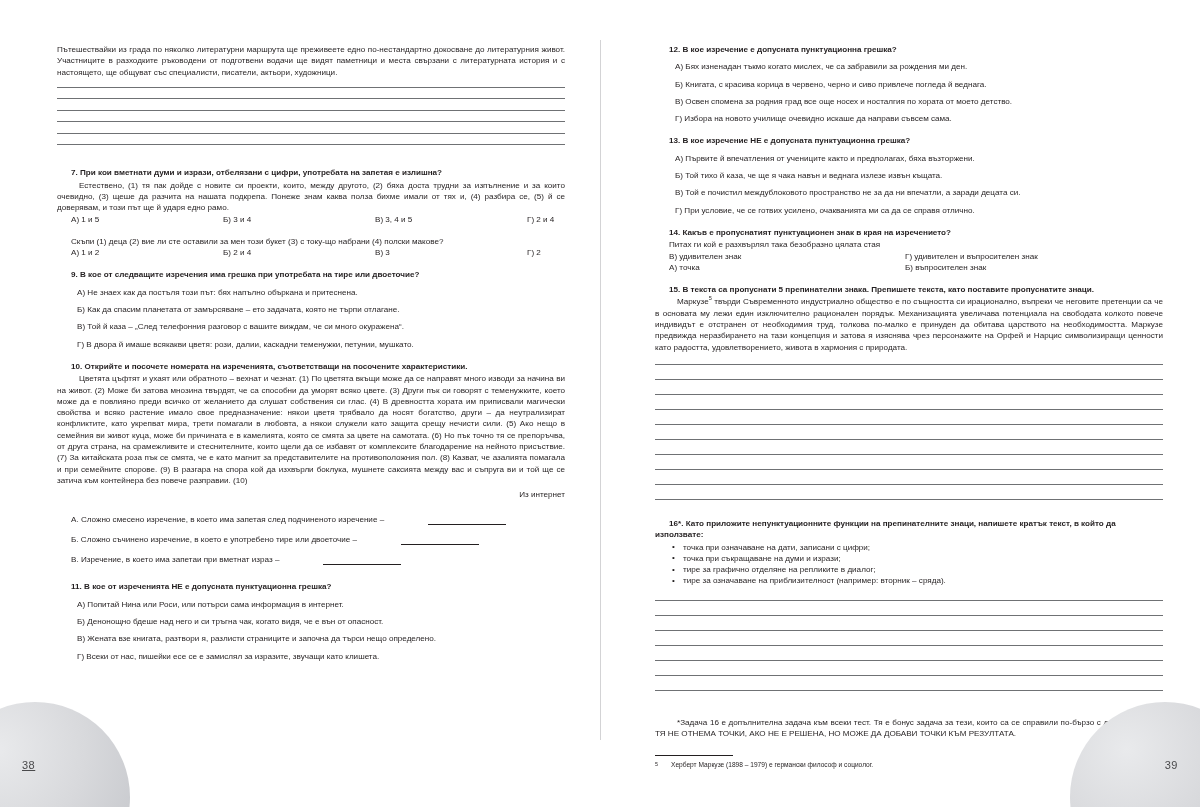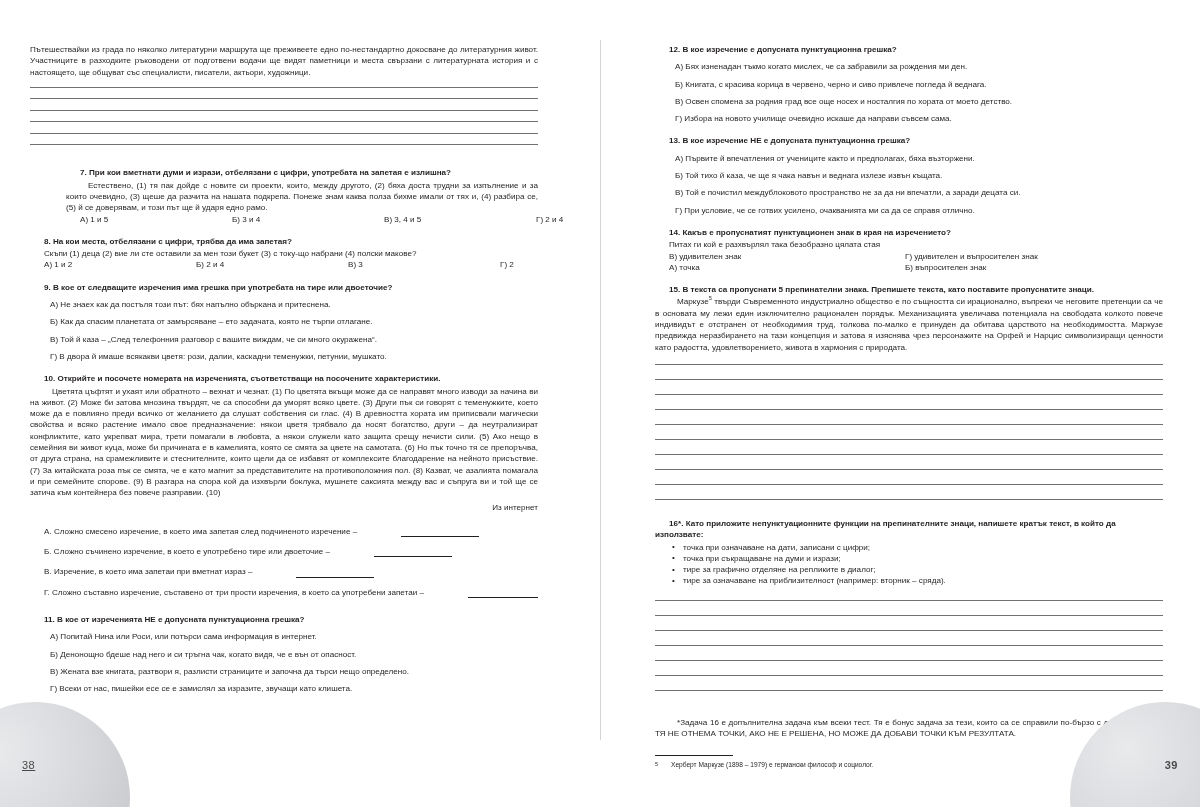--- a/index.html
+++ b/index.html
@@ -25,21 +25,21 @@
   
   .corner {
     position: absolute;
     bottom: 0;
     width: 190px;
     height: 190px;
     overflow: hidden;
     pointer-events: none;
   }
   .corner.left  { left: 0; }
-  .corner.right { right: 0; font-weight: bold; }
+  .corner.right { right: 0; }
   .corner .disc {
     position: absolute;
     width: 190px;
     height: 190px;
     border-radius: 50%;
     background: radial-gradient(circle at 30% 25%, #e9eaec 0%, #d8d9dc 45%, #bfc1c6 100%);
   }
   .corner.left  .disc { left: -60px;  bottom: -85px; }
   .corner.right .disc { right: -60px; bottom: -85px; }
   .corner .pagenum {
@@ -59,21 +59,21 @@
     width: 1200px;
     height: 807px;
   }
   .col {
     position: absolute;
     top: 44px;
     width: 508px;
     font-size: 8.1px;
     line-height: 11.3px;
   }
-  .col-left  { left: 30px; }
+  .col-left  { left: 57px; }
   .col-right { left: 655px; }
 
   .divider {
     position: absolute;
     left: 600px;
     top: 40px;
     width: 1px;
     height: 700px;
     background: #d3d3d5;
   }
@@ -214,33 +214,32 @@
 
       <div class="rules" style="margin-top:9px;">
         <div class="rule" style="margin-bottom:10.5px;"></div>
         <div class="rule" style="margin-bottom:10.5px;"></div>
         <div class="rule" style="margin-bottom:10.5px;"></div>
         <div class="rule" style="margin-bottom:10.5px;"></div>
         <div class="rule" style="margin-bottom:10.5px;"></div>
         <div class="rule" style="margin-bottom:10.5px;"></div>
       </div>
 
-      <div class="q" style="margin-top:22px;margin-left:36px;">
+      <div class="q" style="margin-top:22px;">
         <p class="q-title">7. При кои вметнати думи и изрази, отбелязани с цифри, употребата на запетая е излишна?</p>
         <p class="para">Естествено, (1) тя пак дойде с новите си проекти, които, между другото, (2) бяха доста трудни за изпълнение и за които очевидно, (3) щеше да разчита на нашата подкрепа. Понеже знам каква полза бихме имали от тях и, (4) разбира се, (5) й се доверявам, и този път ще й ударя едно рамо.</p>
         <div class="opt-row">
           <span class="o1">А) 1 и 5</span>
           <span class="o2">Б) 3 и 4</span>
           <span class="o3">В) 3, 4 и 5</span>
           <span>Г) 2 и 4</span>
         </div>
       </div>
 
       <div class="q">
-        <p class="q-title">8. На кои места, отбелязани с цифри, трябва да има запетая?</p>
         <p class="q-sub">Скъпи (1) деца (2) вие ли сте оставили за мен този букет (3) с току-що набрани (4) полски макове?</p>
         <div class="opt-row">
           <span class="o1">А) 1 и 2</span>
           <span class="o2">Б) 2 и 4</span>
           <span class="o3">В) 3</span>
           <span>Г) 2</span>
         </div>
       </div>
 
       <div class="q">
@@ -262,24 +261,20 @@
             <span class="fill fill-a"></span>
           </p>
           <p class="lettered" style="margin-top:9px;">
             <span class="txt">Б. Сложно съчинено изречение, в което е употребено тире или двоеточие –</span>
             <span class="fill fill-b"></span>
           </p>
           <p class="lettered" style="margin-top:9px;">
             <span class="txt">В. Изречение, в което има запетаи при вметнат израз –</span>
             <span class="fill fill-c"></span>
           </p>
-          <p class="lettered" style="margin-top:9px;">
-            <span class="txt">Г. Сложно съставно изречение, съставено от три прости изречения, в което са употребени запетаи –</span>
-            <span class="fill fill-d"></span>
-          </p>
         </div>
       </div>
 
       <div class="q" style="margin-top:16px;">
         <p class="q-title no-indent" style="text-indent:14px;">11. В кое от изреченията НЕ е допусната пунктуационна грешка?</p>
         <p class="opt">А) Попитай Нина или Роси, или потърси сама информация в интернет.</p>
         <p class="opt">Б) Денонощно бдеше над него и си тръгна чак, когато видя, че е вън от опасност.</p>
         <p class="opt">В) Жената взе книгата, разтвори я, разлисти страниците и започна да търси нещо определено.</p>
         <p class="opt">Г) Всеки от нас, пишейки есе се е замислял за изразите, звучащи като клишета.</p>
       </div>

